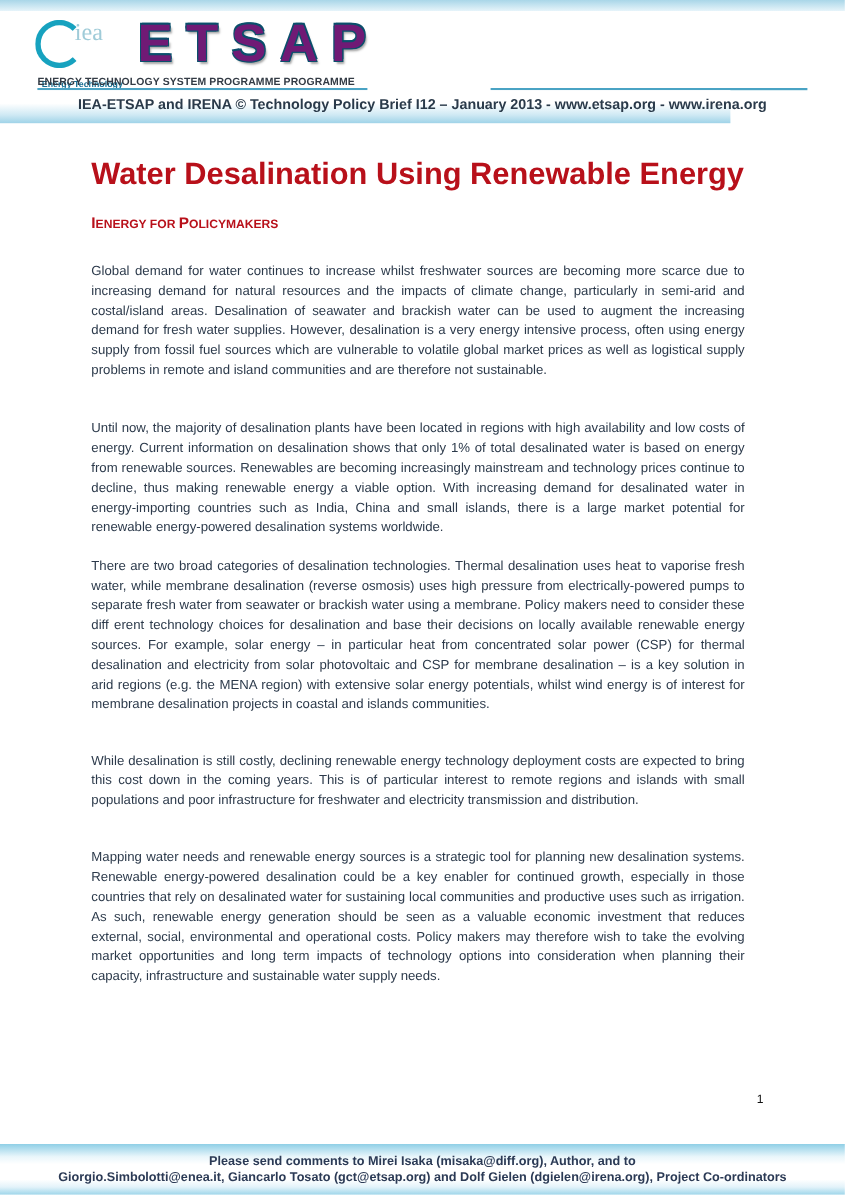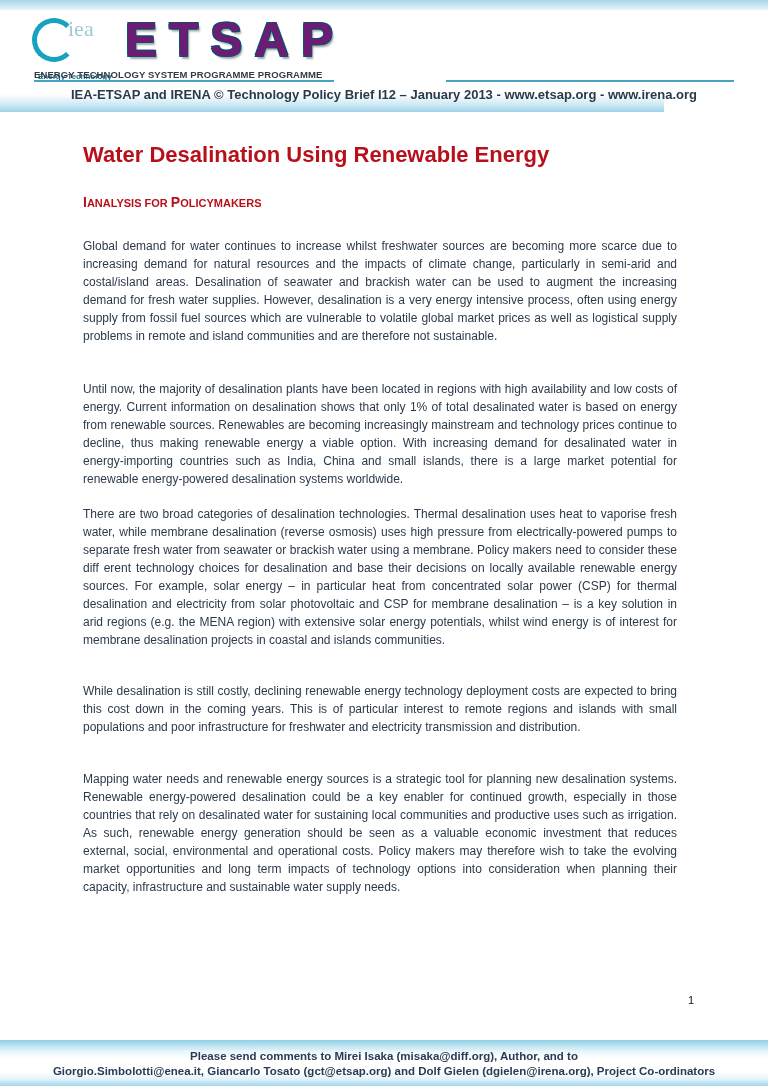--- a/index.html
+++ b/index.html
@@ -31,21 +31,21 @@
   .irena-sub { position:absolute; left:6px; top:52px; font-size:13px; color:#2b78a8; letter-spacing:0.2px; }
 
   .rule-line { position:absolute; top:80px; height:2px; background:#4aa3c4; }
   .rule-line.l { left:34px; width:300px; }
   .rule-line.r { left:446px; width:288px; }
 
   .brief-band { position:absolute; left:0; top:82px; width:664px; height:30px;
     background:linear-gradient(to bottom,#ffffff 0%,#ffffff 40%,#cfe9f4 75%,#9fd3e8 100%); }
   .brief-text { position:absolute; left:0; top:5px; width:768px; text-align:center; font-size:13px; font-weight:bold; color:#2a3a4a; }
 
-  .title { position:absolute; left:83px; top:142px; font-size:22px; font-weight:bold; color:#b8101a; }
+  .title { position:absolute; left:83px; top:142px; font-size:28px; font-weight:bold; color:#b8101a; }
   .section { position:absolute; left:83px; top:194px; font-size:14px; font-weight:bold; color:#b8101a; }
   .section .sc { font-size:11px; }
 
   .body-text { position:absolute; left:83px; width:594px; font-size:12px; line-height:18px; color:#2c3a4b; text-align:justify; }
   .p1 { top:237px; }
   .p2 { top:380px; }
   .p3 { top:505px; }
   .p4 { top:682px; }
   .p5 { top:770px; }
 
@@ -77,21 +77,21 @@
 <div class="rule-line l"></div>
 <div class="rule-line r"></div>
 
 <div class="brief-band">
   <div class="brief-text">IEA-ETSAP and IRENA © Technology Policy Brief I12 – January 2013 - www.etsap.org - www.irena.org</div>
 </div>
 
 <h1 class="title" style="margin:0;">Water Desalination Using Renewable Energy</h1>
 
 <div class="section">
-  <span>I</span><span class="sc">ANALYSIS FOR </span><span>P</span><span class="sc">OLICYMAKERS</span>
+  <span>I</span><span class="sc">ENERGY FOR </span><span>P</span><span class="sc">OLICYMAKERS</span>
 </div>
 
 <p class="body-text p1" style="margin:0;">Global demand for water continues to increase whilst freshwater sources are becoming more scarce due to increasing demand for natural resources and the impacts of climate change, particularly in semi-arid and costal/island areas. Desalination of seawater and brackish water can be used to augment the increasing demand for fresh water supplies. However, desalination is a very energy intensive process, often using energy supply from fossil fuel sources which are vulnerable to volatile global market prices as well as logistical supply problems in remote and island communities and are therefore not sustainable.</p>
 <p class="body-text p2" style="margin:0;">Until now, the majority of desalination plants have been located in regions with high availability and low costs of energy. Current information on desalination shows that only 1% of total desalinated water is based on energy from renewable sources. Renewables are becoming increasingly mainstream and technology prices continue to decline, thus making renewable energy a viable option. With increasing demand for desalinated water in energy-importing countries such as India, China and small islands, there is a large market potential for renewable energy-powered desalination systems worldwide.</p>
 <p class="body-text p3" style="margin:0;">There are two broad categories of desalination technologies. Thermal desalination uses heat to vaporise fresh water, while membrane desalination (reverse osmosis) uses high pressure from electrically-powered pumps to separate fresh water from seawater or brackish water using a membrane. Policy makers need to consider these diff erent technology choices for desalination and base their decisions on locally available renewable energy sources. For example, solar energy – in particular heat from concentrated solar power (CSP) for thermal desalination and electricity from solar photovoltaic and CSP for membrane desalination – is a key solution in arid regions (e.g. the MENA region) with extensive solar energy potentials, whilst wind energy is of interest for membrane desalination projects in coastal and islands communities.</p>
 <p class="body-text p4" style="margin:0;">While desalination is still costly, declining renewable energy technology deployment costs are expected to bring this cost down in the coming years. This is of particular interest to remote regions and islands with small populations and poor infrastructure for freshwater and electricity transmission and distribution.</p>
 <p class="body-text p5" style="margin:0;">Mapping water needs and renewable energy sources is a strategic tool for planning new desalination systems. Renewable energy-powered desalination could be a key enabler for continued growth, especially in those countries that rely on desalinated water for sustaining local communities and productive uses such as irrigation. As such, renewable energy generation should be seen as a valuable economic investment that reduces external, social, environmental and operational costs. Policy makers may therefore wish to take the evolving market opportunities and long term impacts of technology options into consideration when planning their capacity, infrastructure and sustainable water supply needs.</p>
 
 <div class="page-number">1</div>
 

